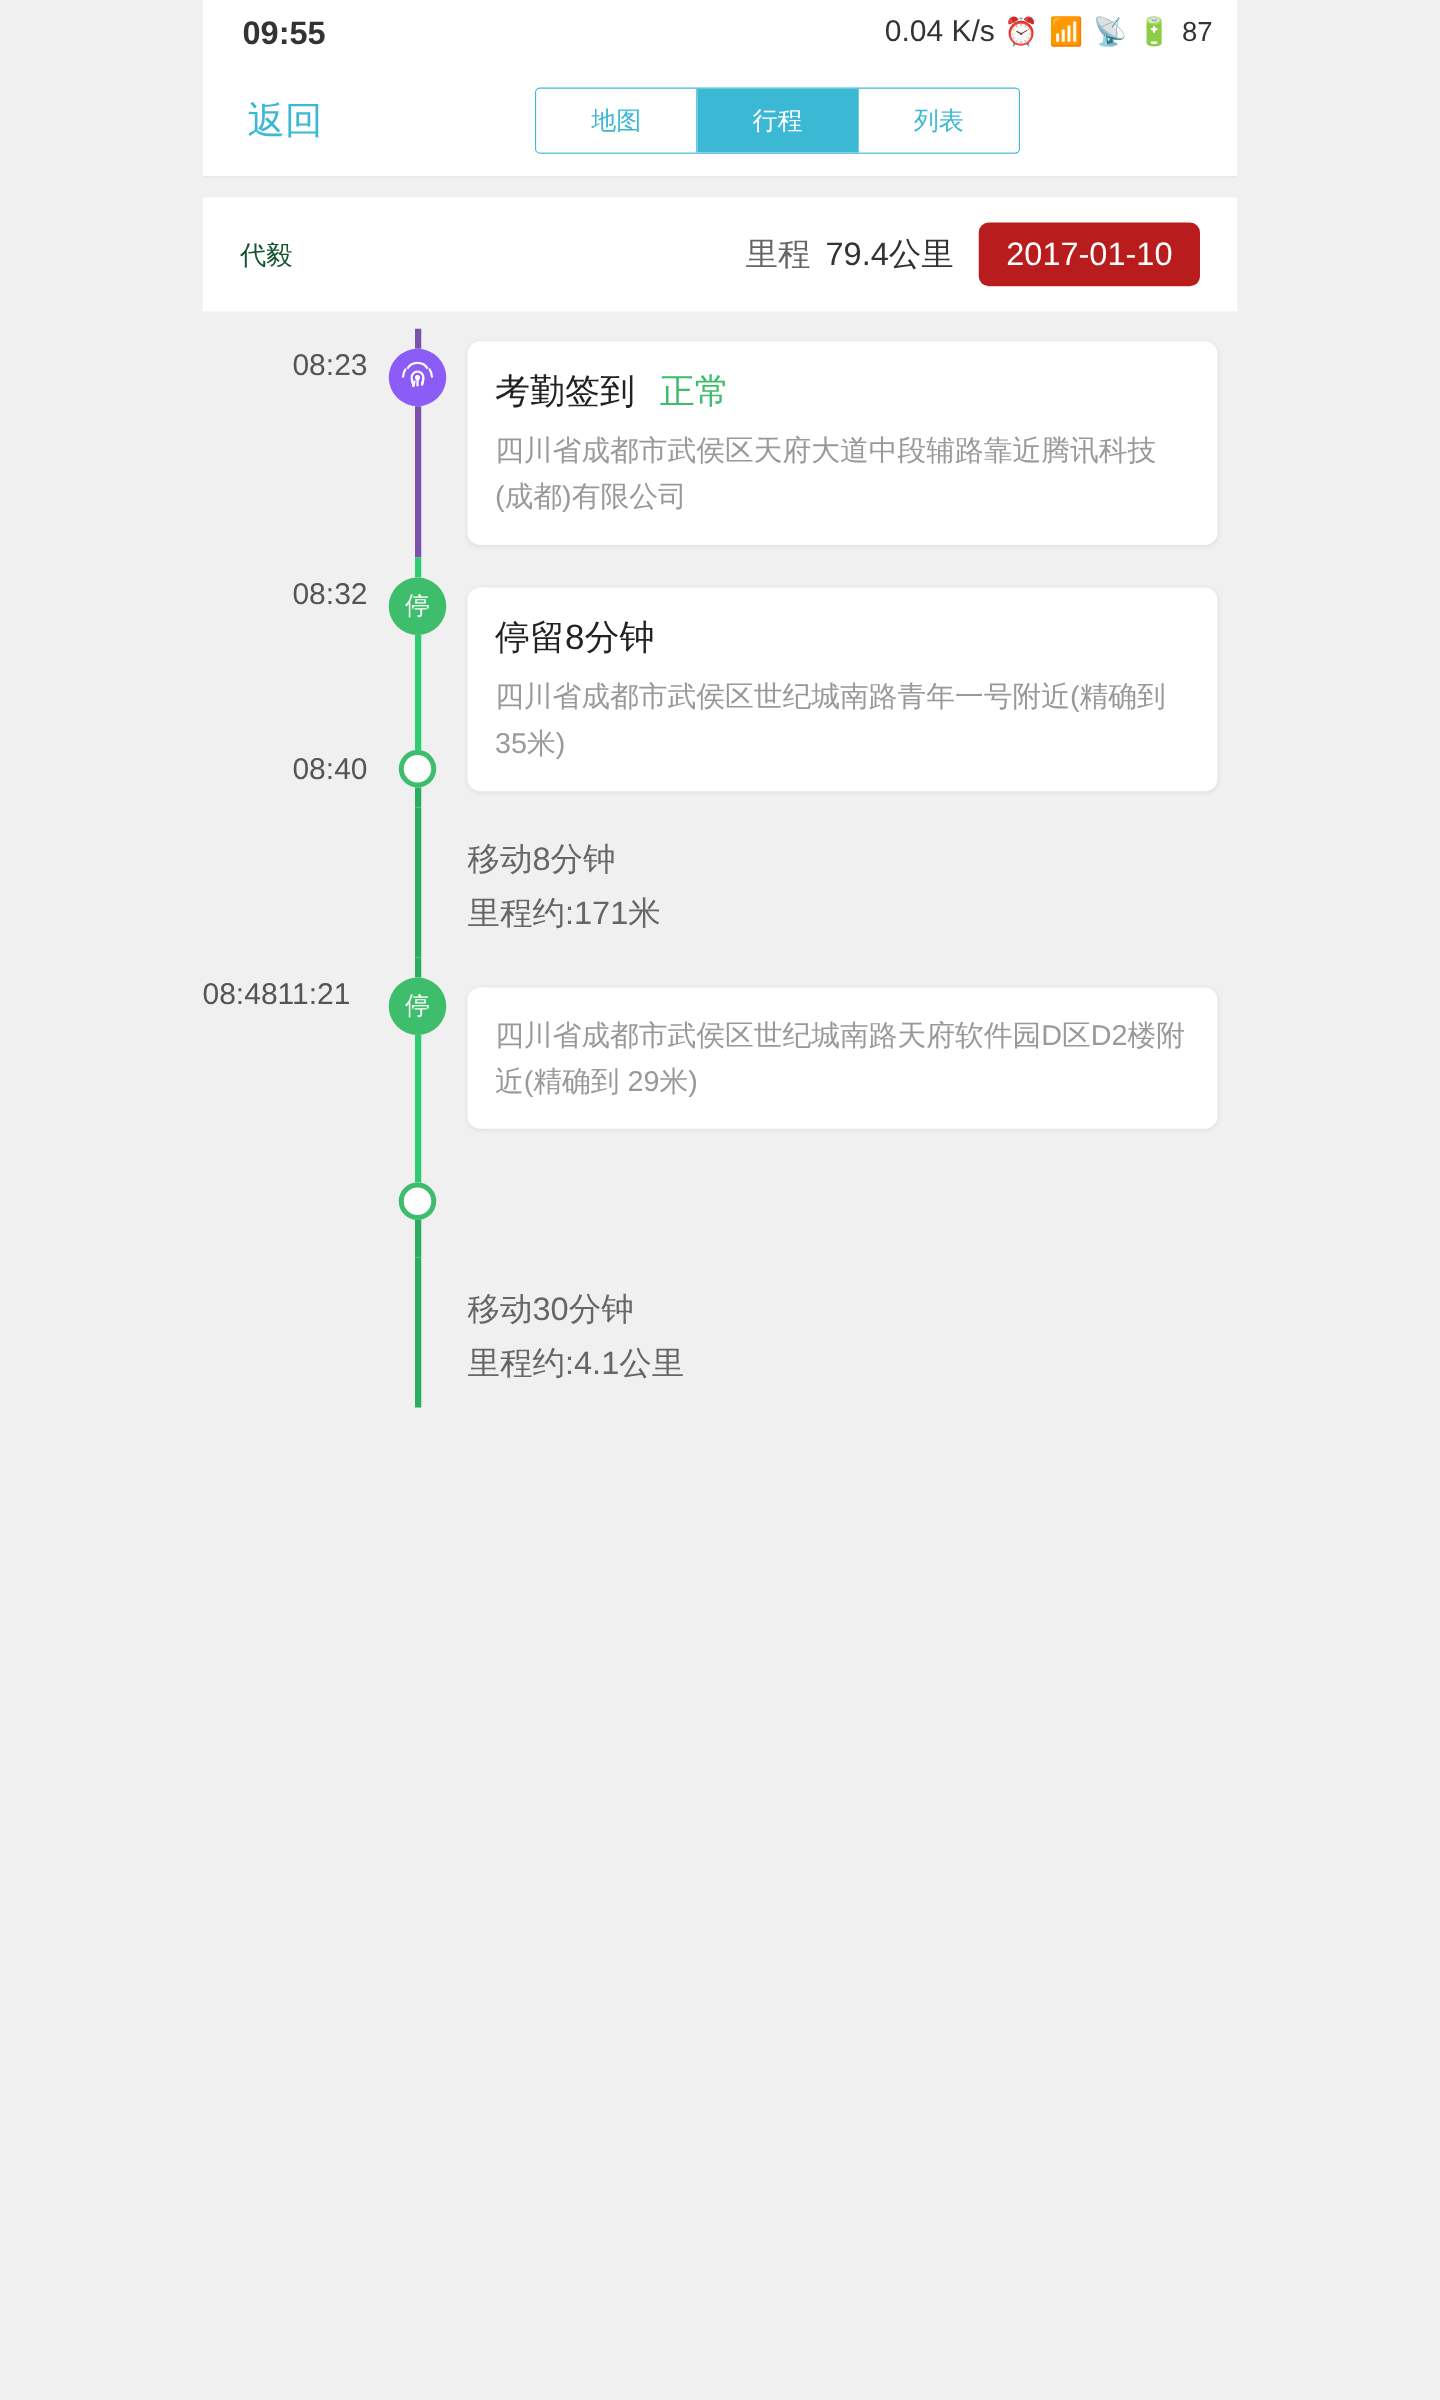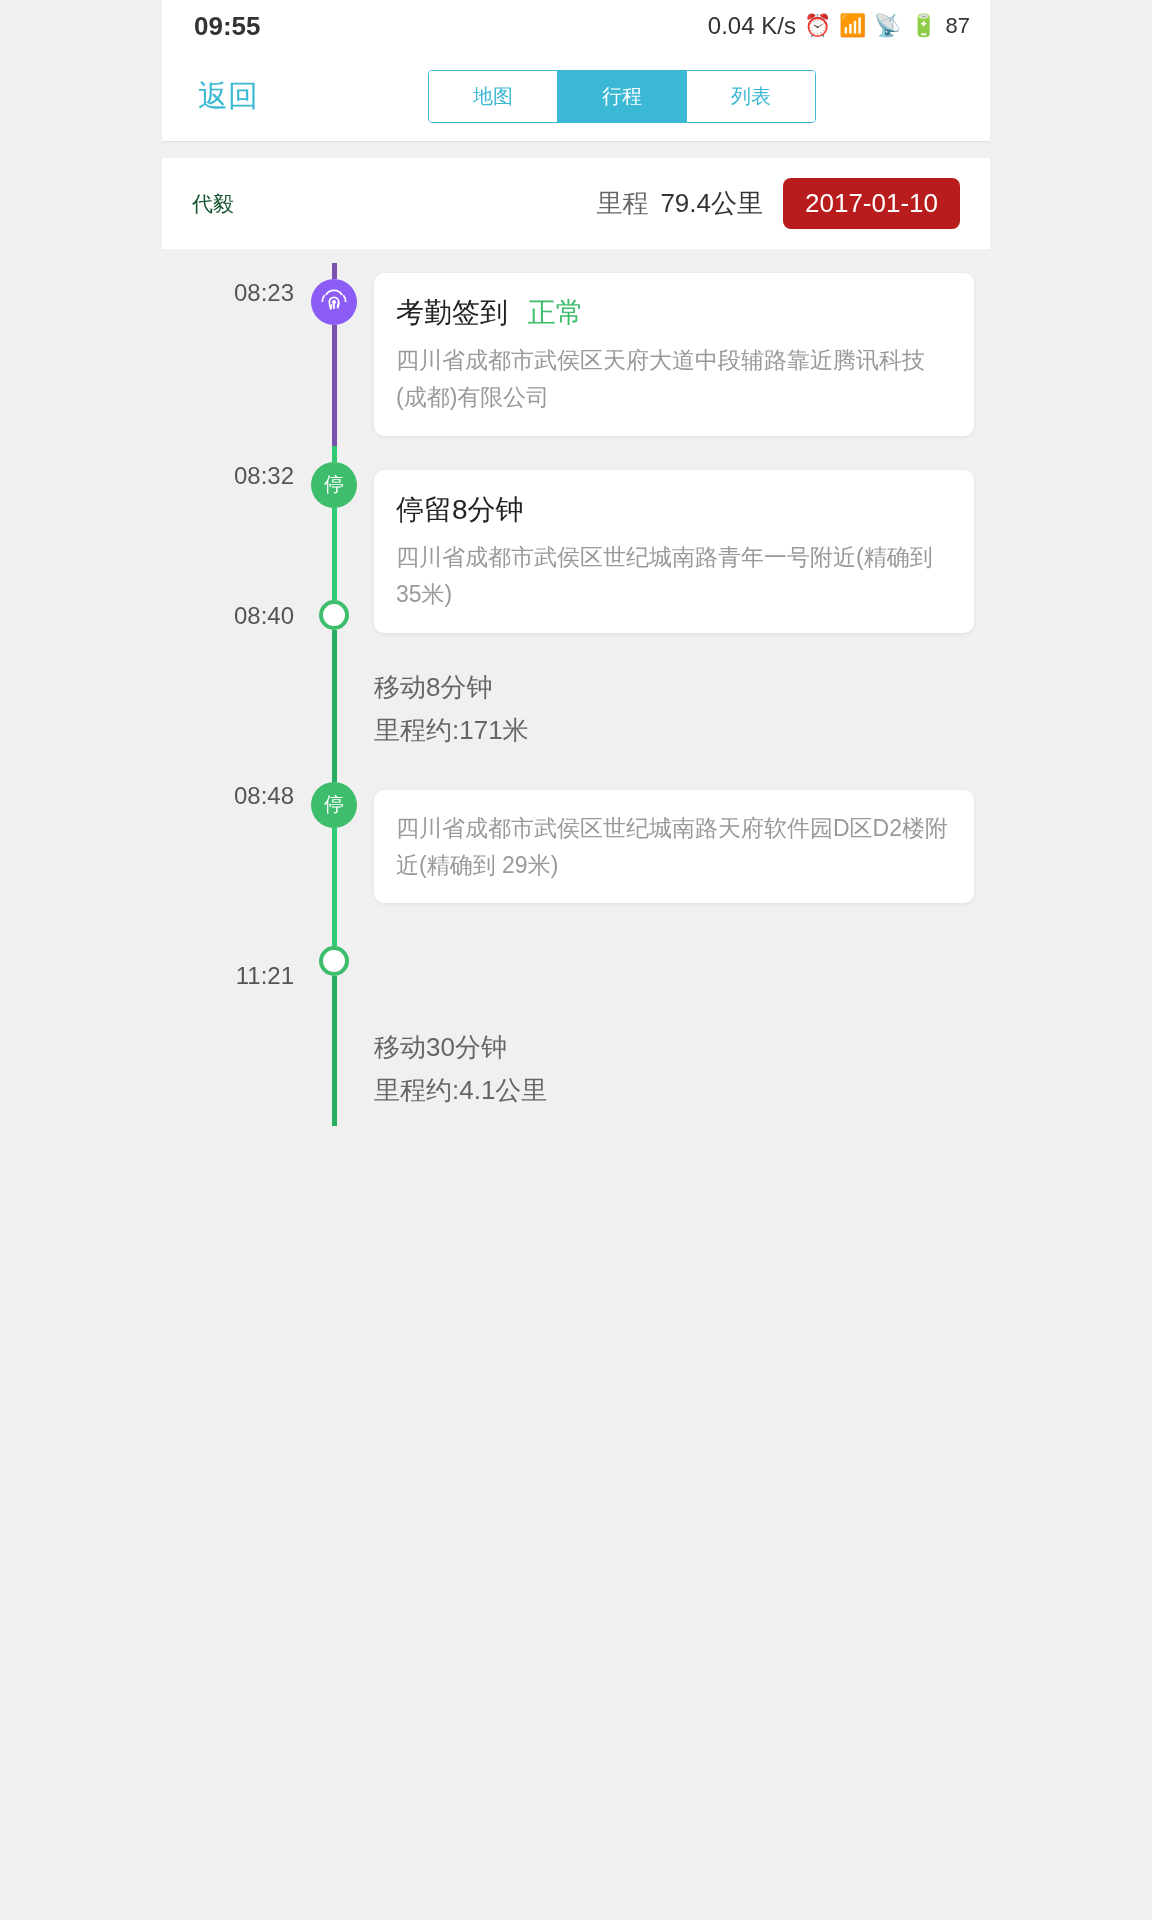--- a/index.html
+++ b/index.html
@@ -269,21 +269,21 @@
     </div>
     <div style="flex:1;padding:10px 16px 10px 8px;display:flex;align-items:center;">
       <div class="move-info">
         <div class="line1">移动8分钟</div>
         <div class="line2">里程约:171米</div>
       </div>
     </div>
   </div>
 
   <div style="display:flex;min-height:240px;">
-    <div style="width:140px;min-width:140px;text-align:right;padding-right:8px;font-size:24px;color:#555;display:flex;flex-direction:column;justify-content:space-between;padding-top:16px;padding-bottom:16px;">
+    <div style="width:140px;min-width:140px;text-align:right;padding-right:8px;font-size:24px;color:#555;display:flex;flex-direction:row;padding-top:16px;padding-bottom:16px;">
       <span>08:48</span>
       <span>11:21</span>
     </div>
     <div style="width:64px;min-width:64px;display:flex;flex-direction:column;align-items:center;">
       <div class="line-seg" style="height:16px;background:#27ae60;"></div>
       <div class="dot-circle green-bg">
         <span>停</span>
       </div>
       <div class="line-seg" style="flex:1;min-height:20px;background:#2ecc71;"></div>
       <div class="dot-hollow"></div>

